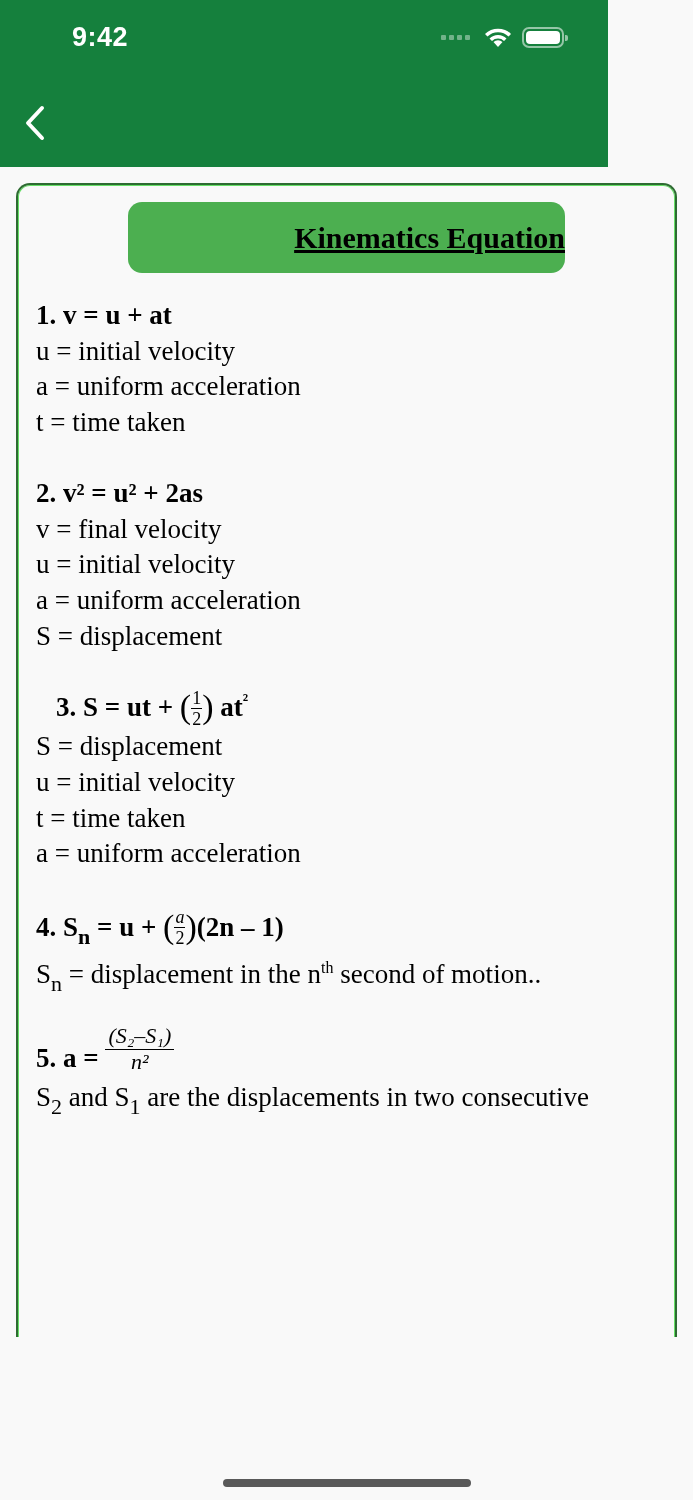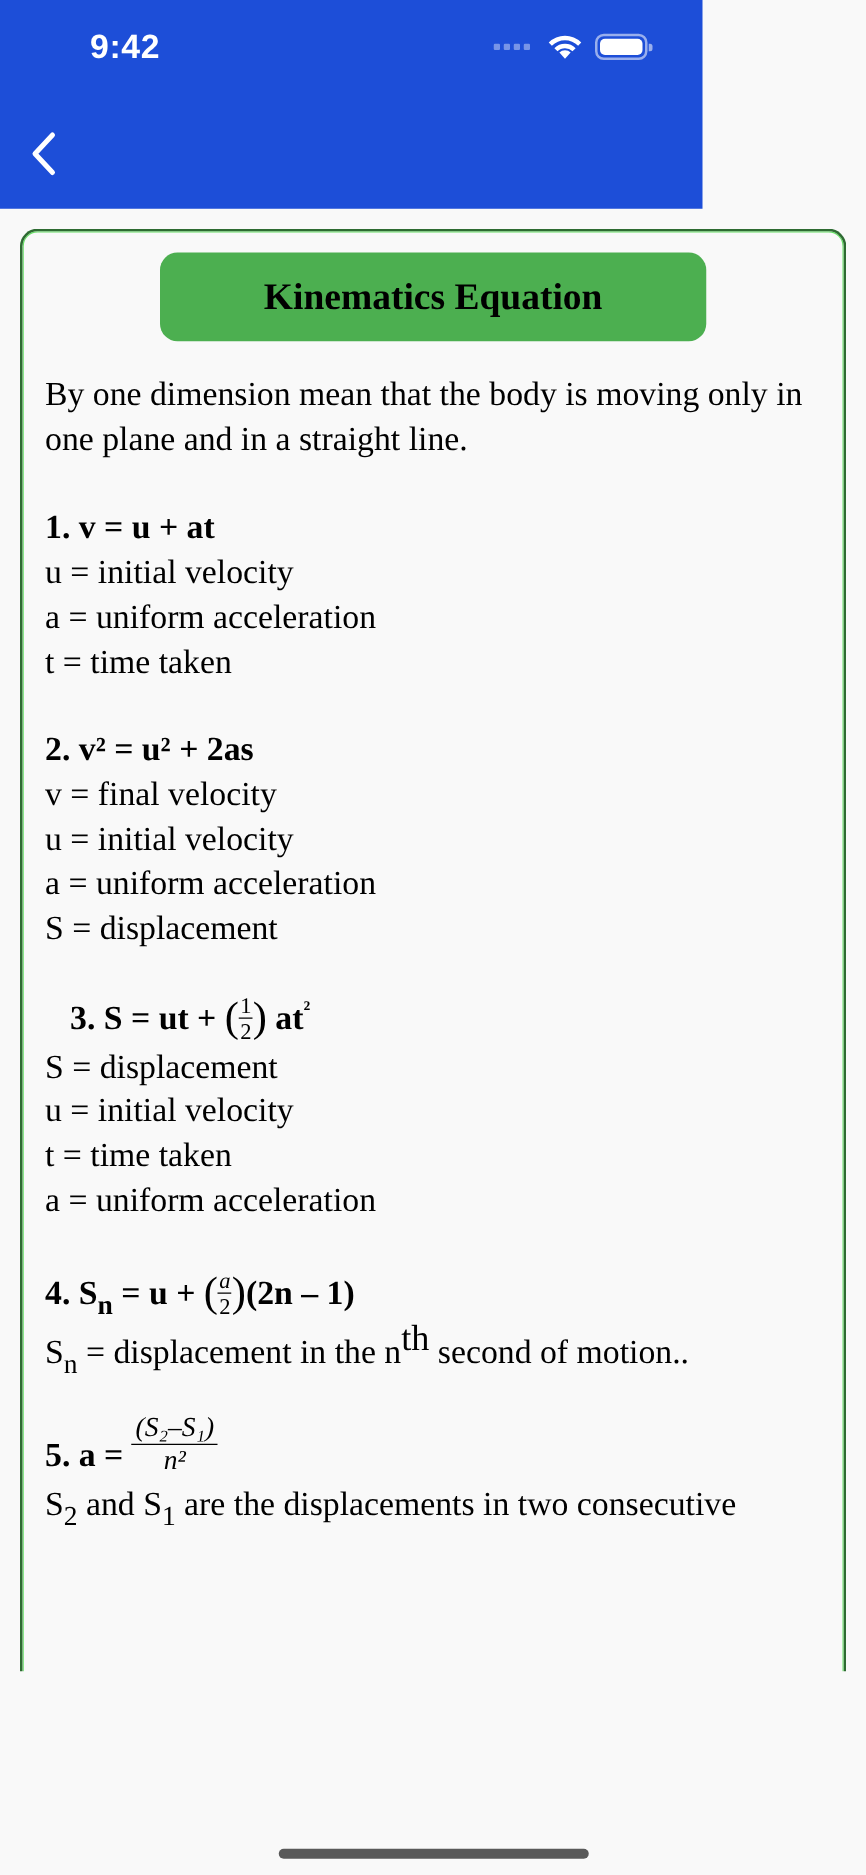--- a/index.html
+++ b/index.html
@@ -1,38 +1,38 @@
 <!DOCTYPE html>
 <html><head>
 <meta charset="utf-8">
 <style>
   * { box-sizing: border-box; margin: 0; padding: 0; }
   html, body { width: 693px; height: 1500px; overflow: hidden; background: #f9f9f9; }
   body { position: relative; font-family: "Liberation Serif", serif; color: #000; }
 
   
-  .header { position: absolute; left: 0; top: 0; width: 562px; height: 167px; background: #1d4ed8; }
+  .header { position: absolute; left: 0; top: 0; width: 608px; height: 167px; background: #15803d; }
   .status-time { position: absolute; left: 72px; top: 22px; font-family: "Liberation Sans", sans-serif; font-size: 27px; font-weight: 600; color: #fff; letter-spacing: 0.5px; }
   .status-right { position: absolute; right: 44px; top: 26px; display: flex; align-items: center; gap: 10px; }
   .signal { display: flex; gap: 3px; align-items: center; margin-right: 4px; }
   .signal span { width: 5px; height: 5px; border-radius: 1px; background: rgba(255,255,255,0.4); display: block; }
   .battery { width: 42px; height: 21px; border: 2px solid rgba(255,255,255,0.55); border-radius: 7px; padding: 2px; position: relative; }
   .battery-fill { width: 100%; height: 100%; background: #fff; border-radius: 4px; }
   .battery-tip { position: absolute; right: -6px; top: 6px; width: 3px; height: 6px; background: rgba(255,255,255,0.55); border-radius: 0 2px 2px 0; }
   .back-btn { position: absolute; left: 20px; top: 100px; width: 40px; height: 46px; cursor: pointer; }
   .nav-title { position: absolute; left: 0; width: 693px; top: 93px; text-align: center; font-family: "Liberation Sans", sans-serif; font-size: 46px; color: #fff; }
 
   
   .card { position: absolute; left: 16px; top: 183px; width: 661px; height: 1200px;
           border: 2px solid #2e6b32; border-bottom: none; border-radius: 14px 14px 0 0;
           box-shadow: inset 0 0 0 1px #66e066; background: #f9f9f9; }
   .card-clip { position: absolute; left: 0; top: 1337px; width: 693px; height: 163px; background: #f9f9f9; }
 
   .banner { position: absolute; left: 128px; top: 202px; width: 437px; height: 71px; background: #4caf50; border-radius: 14px;
-            display: flex; align-items: center; justify-content: center; }
+            display: flex; align-items: center; justify-content: flex-end; text-decoration: underline; }
   .banner-text { font-family: "Liberation Serif", serif; font-weight: bold; font-size: 30px; color: #000; }
 
   .content { position: absolute; left: 36px; top: 298px; width: 620px; font-size: 27px; line-height: 35.7px; }
   .intro { margin-bottom: 35px; }
   .eq-block { margin-bottom: 35px; }
   .eq-title { font-weight: bold; }
   .line { white-space: nowrap; }
   sup.s { font-size: 18px; vertical-align: 10px; line-height: 0; }
   sub.s { font-size: 22px; vertical-align: -8px; line-height: 0; }
   .frac { display: inline-block; vertical-align: middle; text-align: center; line-height: 1; font-weight: normal; position: relative; top: -2px; }
@@ -78,21 +78,20 @@
   </div>
 </div>
 
 <div class="card"></div>
 
 <div class="banner">
   <span class="banner-text">Kinematics Equation</span>
 </div>
 
 <div class="content">
-  <p class="intro">By one dimension mean that the body is moving only in one plane and in a straight line.</p>
 
   <div class="eq-block">
     <div class="eq-title line">
       <span>1.</span> <span>v = u + at</span>
     </div>
     <div class="line">u = initial velocity</div>
     <div class="line">a = uniform acceleration</div>
     <div class="line">t = time taken</div>
   </div>
 
@@ -114,21 +113,21 @@
     <div class="line">u = initial velocity</div>
     <div class="line">t = time taken</div>
     <div class="line">a = uniform acceleration</div>
   </div>
 
   <div class="eq-block" style="margin-top:-2px;">
     <div class="eq-title line eq4-line" style="height:44px;line-height:44px;">
       <span>4.</span> <span>S</span><sub class="s">n</sub><span> = u + </span><span class="paren-big">(</span><span class="frac"><span class="num ital">a</span><span class="den">2</span></span><span class="paren-big">)</span><span>(2n – 1)</span>
     </div>
     <div class="line">
-      <span>S</span><sub class="s">n</sub><span> = displacement in the n</span><sup class="s" style="font-size:29px;">th</sup><span> second of motion..</span>
+      <span>S</span><sub class="s">n</sub><span> = displacement in the n</span><sup class="s" style="font-size:16px;">th</sup><span> second of motion..</span>
     </div>
   </div>
 
   <div class="eq-block" style="margin-top:14px;">
     <div class="eq-title line" style="height:48px;line-height:60px;">
       <span>5.</span> <span>a = </span><span class="frac frac5"><span class="num">(S₂–S₁)</span><span class="den">n²</span></span>
     </div>
     <div class="line eq5-desc">
       <span>S</span><sub class="s">2</sub><span> and </span><span>S</span><sub class="s">1</sub><span> are the displacements in two consecutive</span>
     </div>

